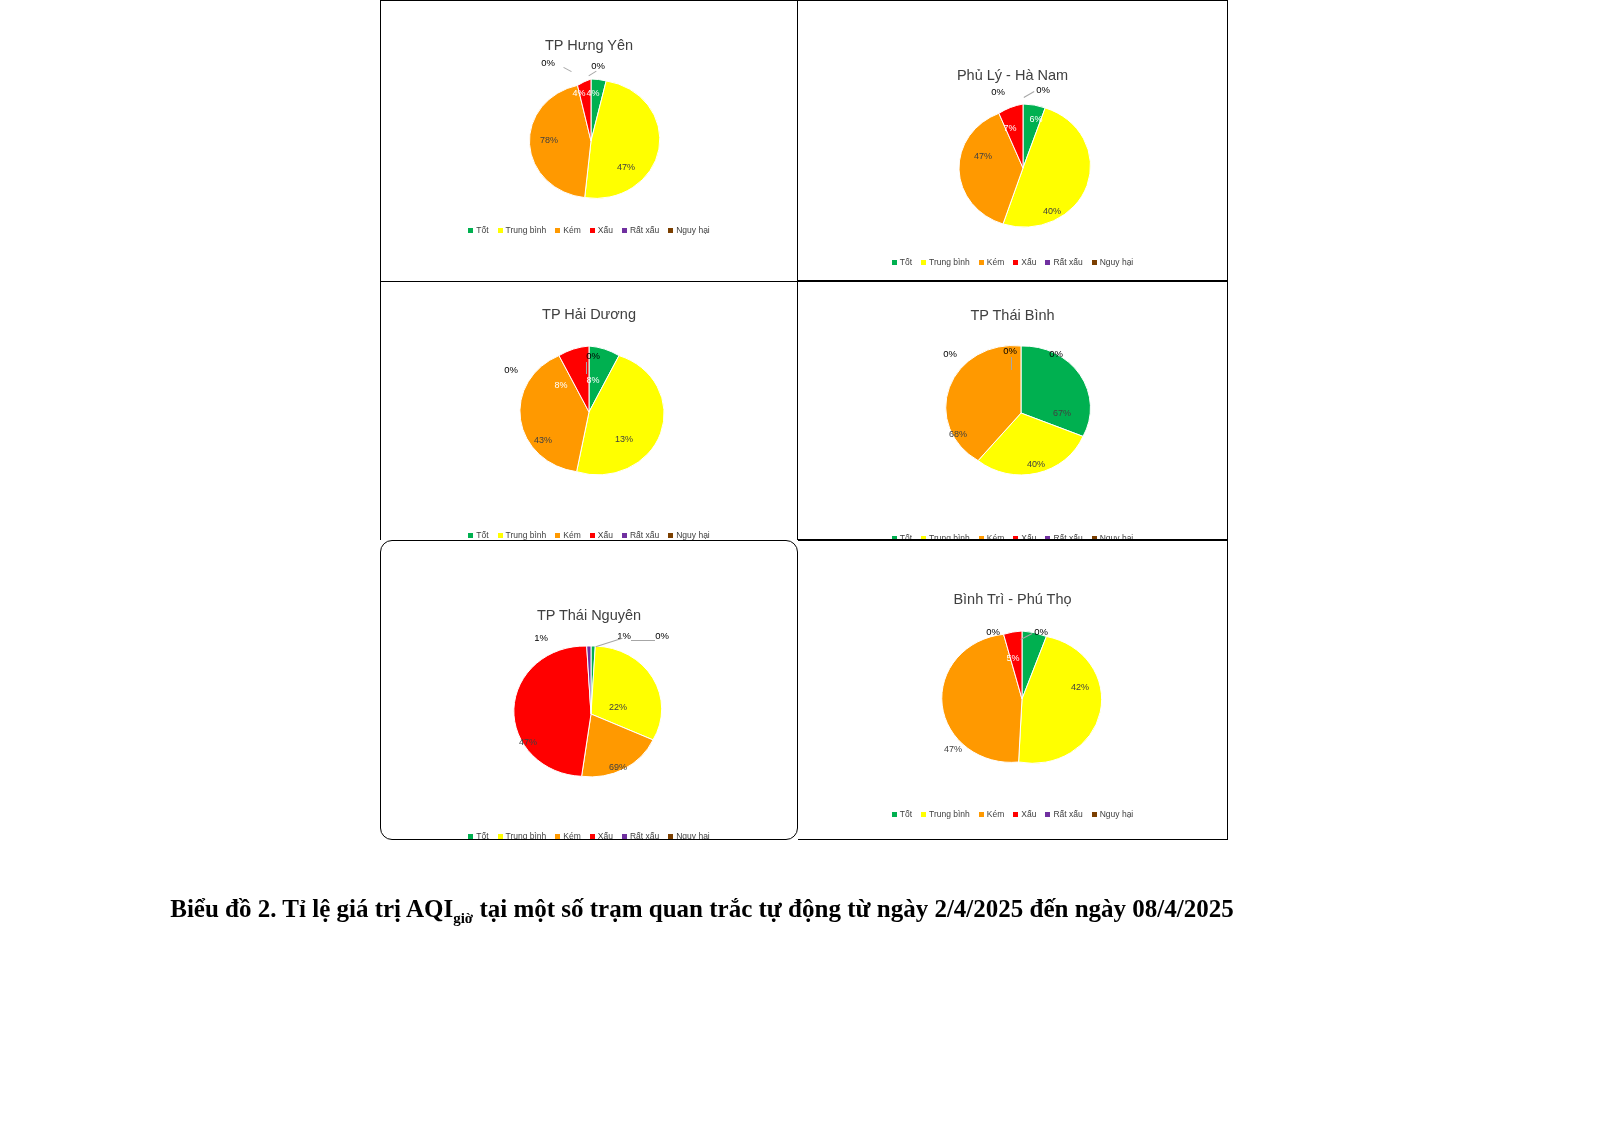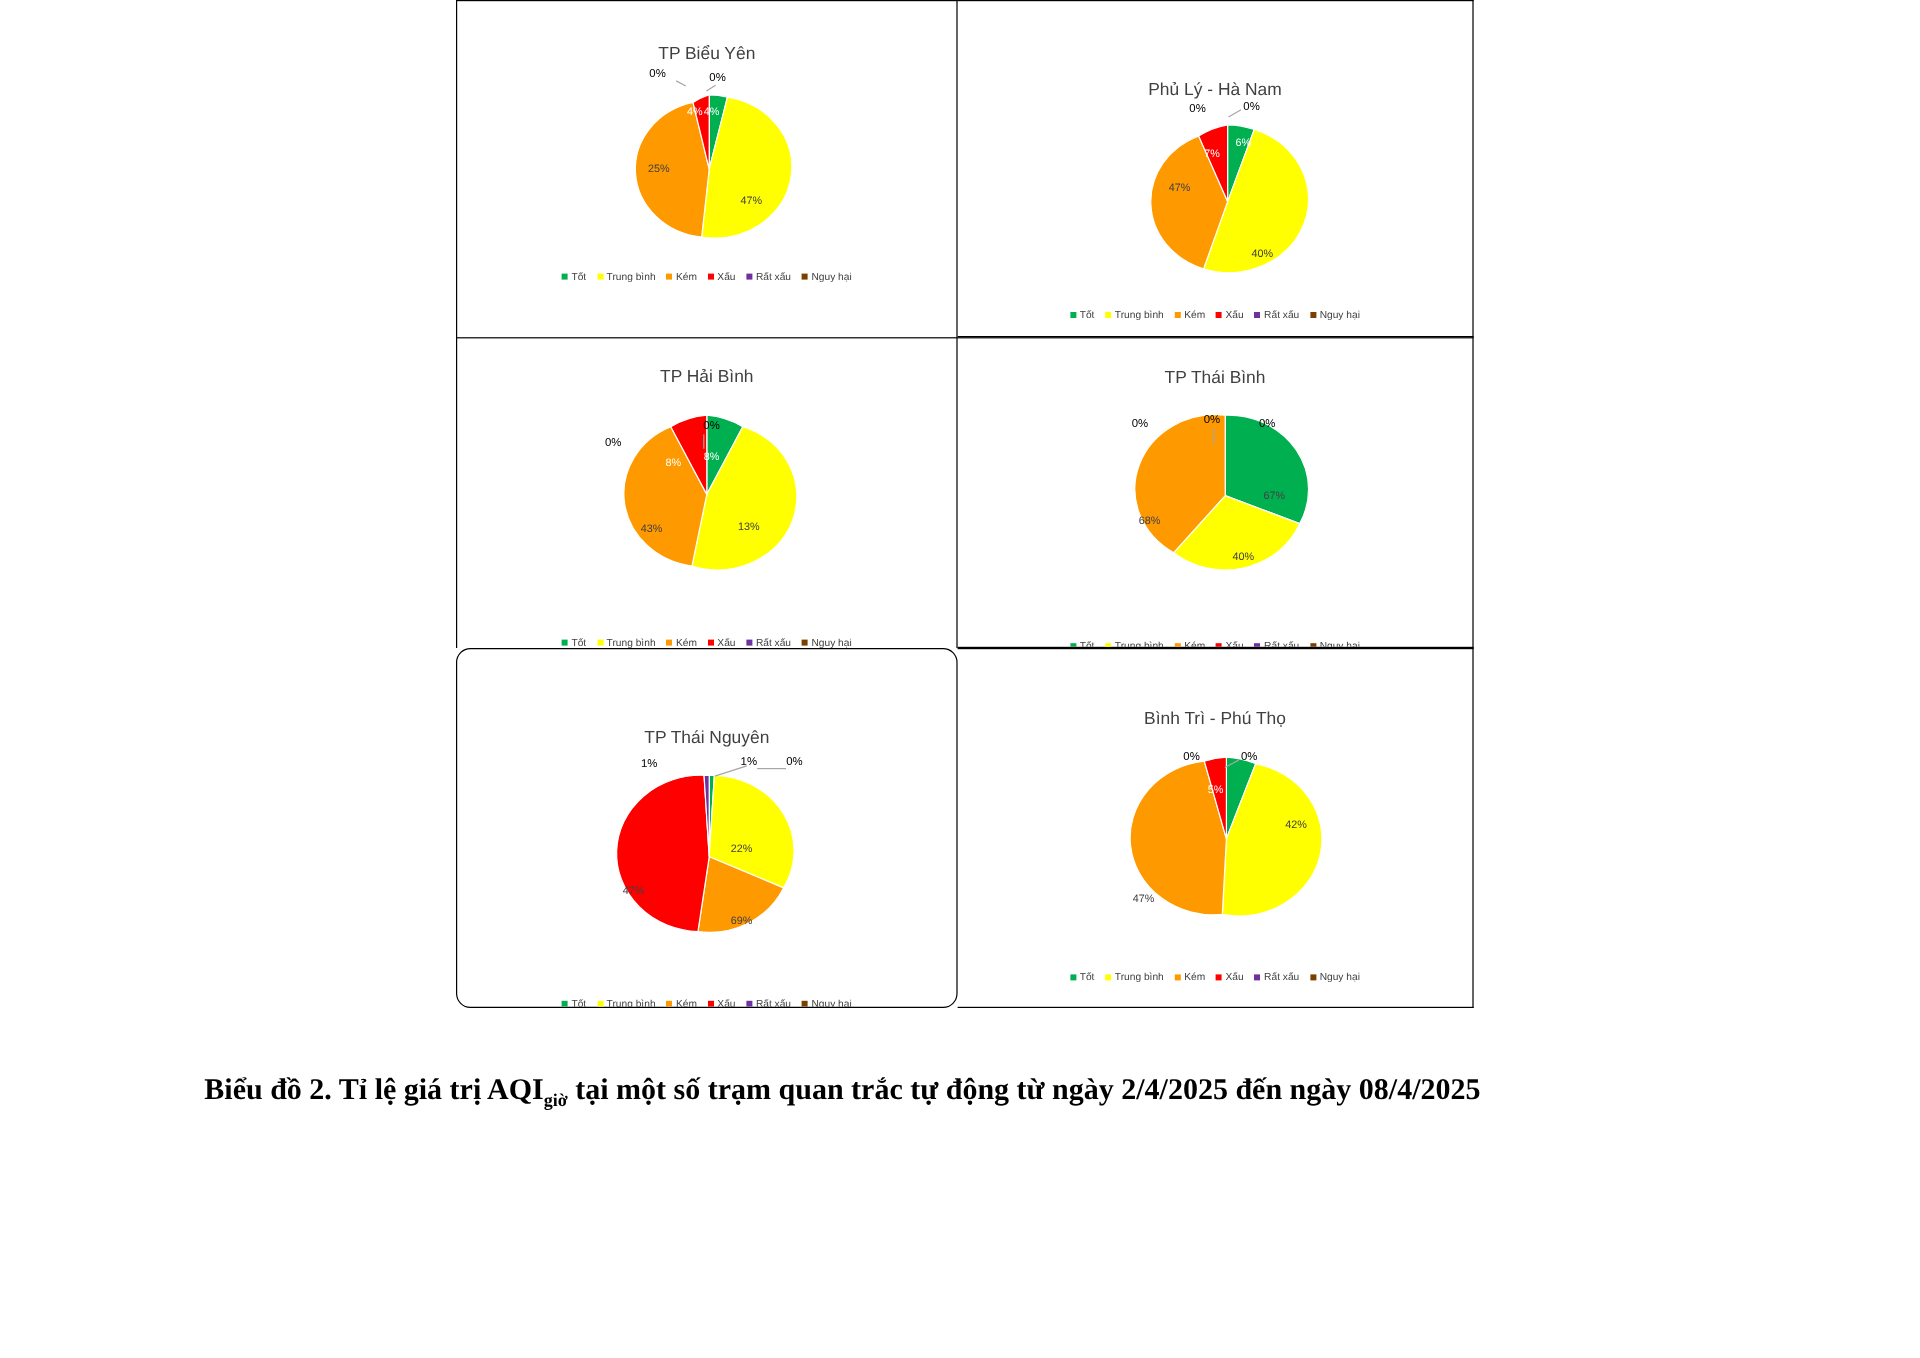--- a/index.html
+++ b/index.html
@@ -112,37 +112,37 @@
     font-size: 15px;
     vertical-align: sub;
   }
 </style>
 </head>
 <body>
 
 <div id="figure">
 
   <div class="cell c-r1c1">
-    <div class="chart-title" style="top:36px;">TP Biểu Yên</div>
+    <div class="chart-title" style="top:36px;">TP Hưng Yên</div>
     <div class="pie-wrap" style="left:122px; top:76px;">
       <svg class="pie-svg" width="176" height="128" viewBox="0 0 176 128">
         <g transform="translate(88,64)">
 
           <path d="M 0 0 L 0 -62 A 62 57 0 0 1 15.2 -60.1 Z" fill="#00B050" stroke="#ffffff" stroke-width="1"></path>
 
           <path d="M 0 0 L 15.2 -60.1 A 62 57 0 0 1 -6.3 56.6 Z" fill="#FFFF00" stroke="#ffffff" stroke-width="1"></path>
 
           <path d="M 0 0 L -6.3 56.6 A 62 57 0 0 1 -13.5 -55.6 Z" fill="#FF9900" stroke="#ffffff" stroke-width="1"></path>
 
           <path d="M 0 0 L -13.5 -55.6 A 62 57 0 0 1 0 -62 Z" fill="#FF0000" stroke="#ffffff" stroke-width="1"></path>
         </g>
       </svg>
     </div>
     <div class="slice-label" style="left:245px; top:166px;">47%</div>
-    <div class="slice-label" style="left:168px; top:139px;">25%</div>
+    <div class="slice-label" style="left:168px; top:139px;">78%</div>
     <div class="slice-label" style="left:198px; top:92px; color:#ffffff;">4%</div>
     <div class="slice-label" style="left:212px; top:92px; color:#ffffff;">4%</div>
     <div class="out-label" style="left:167px; top:61px;">0%</div>
     <div class="out-label" style="left:217px; top:64px;">0%</div>
     <div class="leader" style="left:182px; top:68px; width:9px; height:1px; transform:rotate(28deg);"></div>
     <div class="leader" style="left:207px; top:72px; width:9px; height:1px; transform:rotate(-32deg);"></div>
     <div class="legend" style="top:224px;">
       <span class="legend-item">
           <i class="legend-swatch" style="background:#00B050"></i>
           <span>Tốt</span>
@@ -211,21 +211,21 @@
           <span>Rất xấu</span>
         </span>
       <span class="legend-item">
           <i class="legend-swatch" style="background:#7B3F00"></i>
           <span>Nguy hại</span>
         </span>
     </div>
   </div>
 
   <div class="cell c-r2c1">
-    <div class="chart-title" style="top:24px;">TP Hải Bình</div>
+    <div class="chart-title" style="top:24px;">TP Hải Dương</div>
     <div class="pie-wrap" style="left:116px; top:62px;">
       <svg class="pie-svg" width="184" height="136" viewBox="0 0 184 136">
         <g transform="translate(92,68)">
           <path d="M 0 0 L 0 -66 A 66 61 0 0 1 30.0 -56.4 Z" fill="#00B050" stroke="#ffffff" stroke-width="1"></path>
           <path d="M 0 0 L 30.0 -56.4 A 66 61 0 0 1 -12.4 59.7 Z" fill="#FFFF00" stroke="#ffffff" stroke-width="1"></path>
           <path d="M 0 0 L -12.4 59.7 A 66 61 0 0 1 -30.0 -56.4 Z" fill="#FF9900" stroke="#ffffff" stroke-width="1"></path>
           <path d="M 0 0 L -30.0 -56.4 A 66 61 0 0 1 0 -66 Z" fill="#FF0000" stroke="#ffffff" stroke-width="1"></path>
         </g>
       </svg>
     </div>

